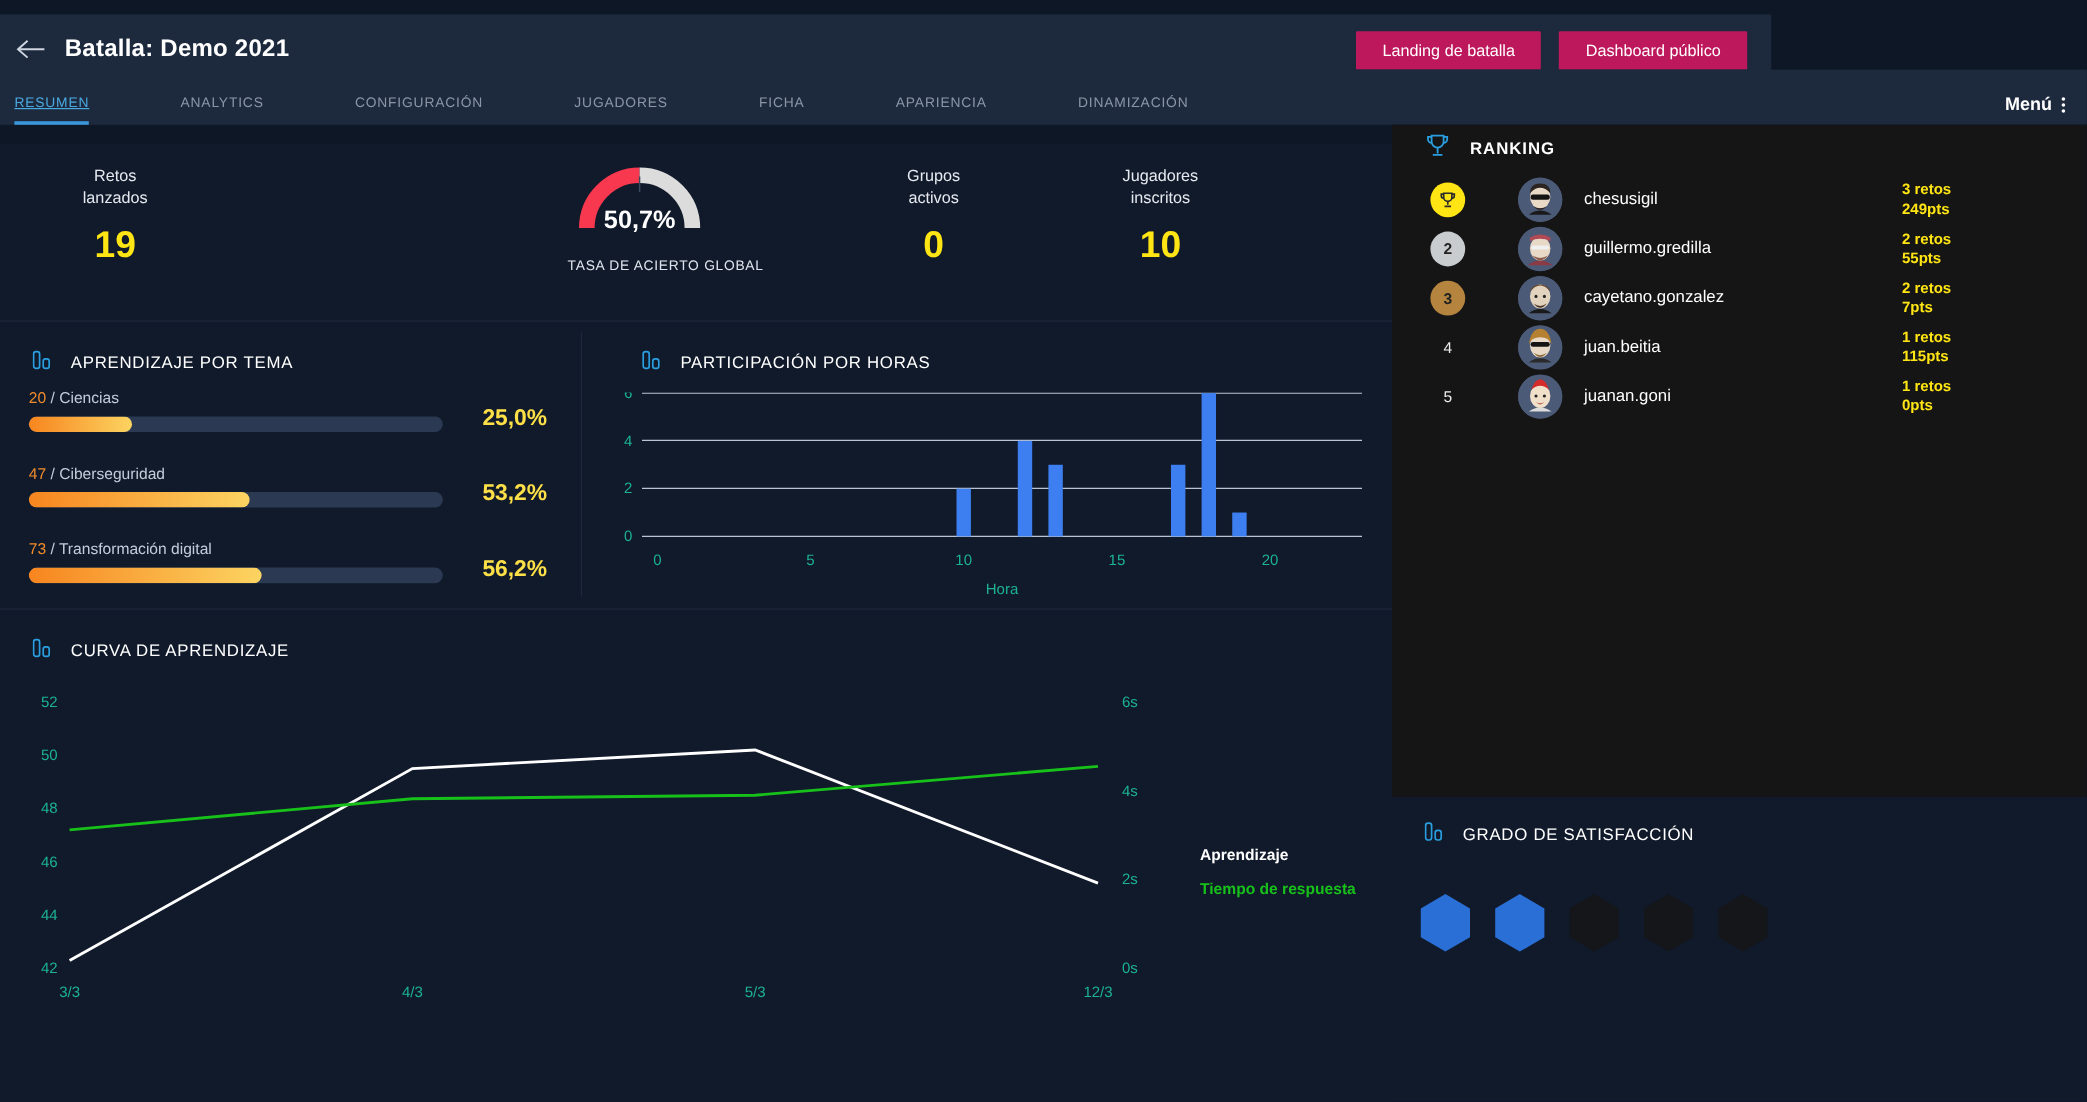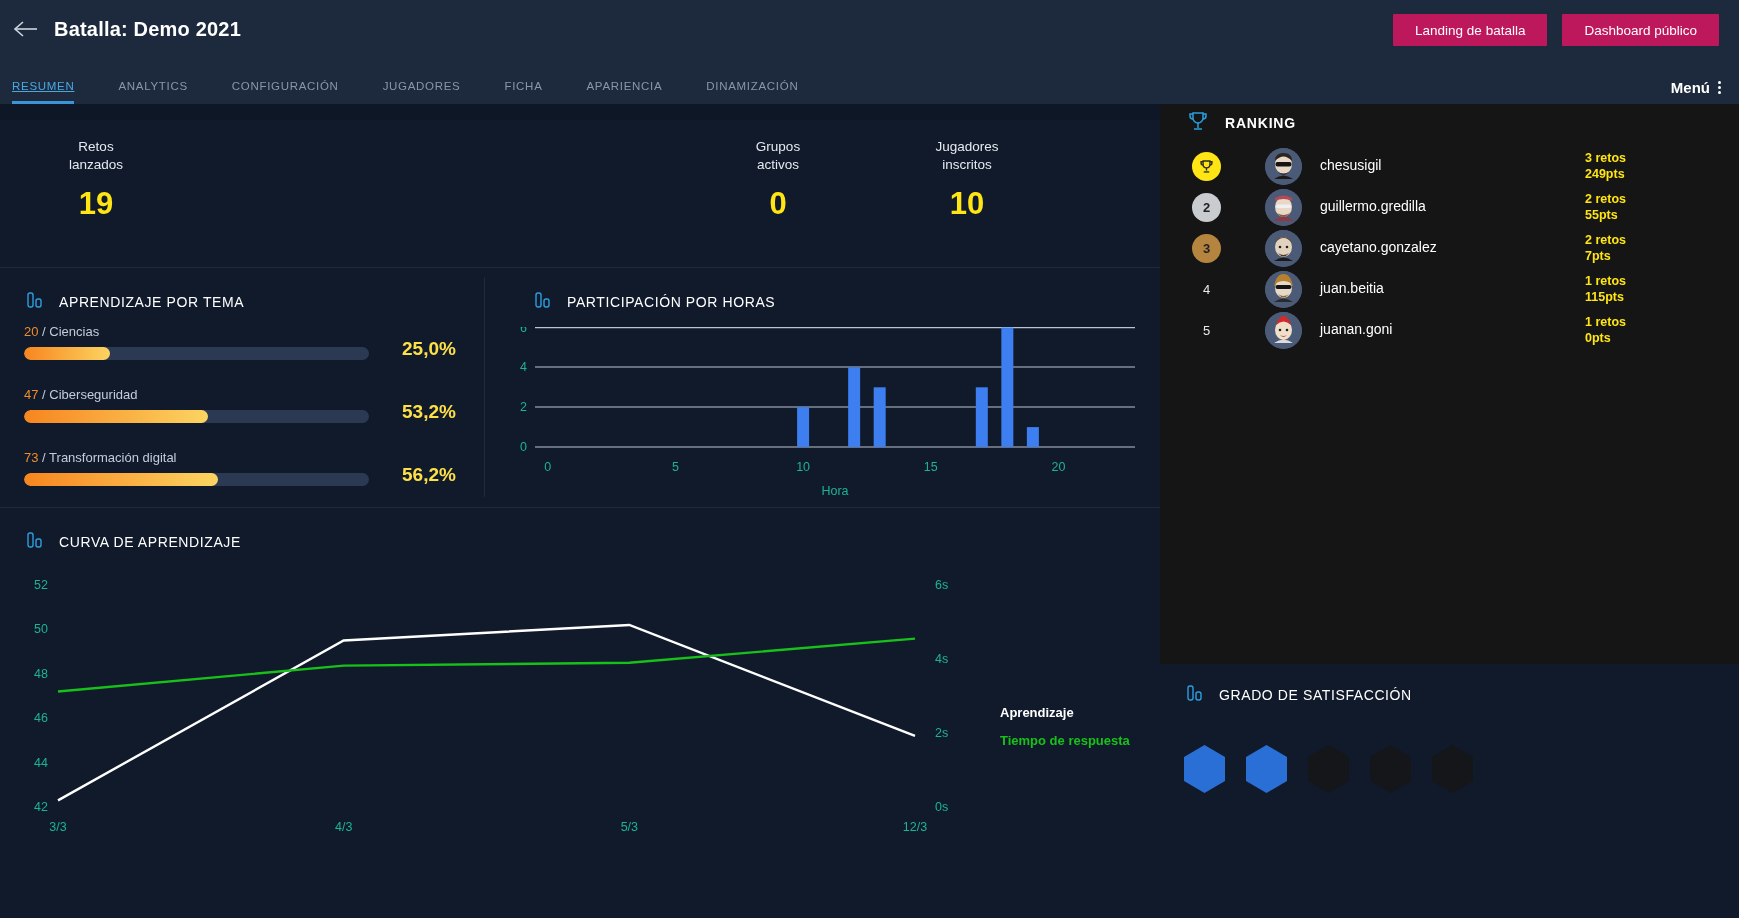--- a/index.html
+++ b/index.html
@@ -4,21 +4,21 @@
 <style>
   * { box-sizing: border-box; margin: 0; padding: 0; }
   html, body {
     width: 1739px; height: 918px;
     background: #0e1726;
     font-family: "Liberation Sans", sans-serif;
     overflow: hidden;
   }
   
   .topbar {
-    position: absolute; left: 0; top: 0; width: 1739px; height: 58px;
+    position: absolute; left: 0; top: 12px; width: 1476px; height: 58px;
     background: #1d2a3d;
     display: flex; align-items: center;
   }
   .back-icon {
     width: 30px; height: 30px; margin-left: 10px;
     display: flex; align-items: center; justify-content: center;
     color: #cfd6e0; cursor: pointer;
   }
   .back-icon svg { display: block; }
   .page-title {
@@ -38,21 +38,21 @@
     cursor: pointer; white-space: nowrap;
   }
   .tabbar {
     position: absolute; left: 0; top: 58px; width: 1739px; height: 46px;
     background: #1d2a3d;
     display: flex; align-items: flex-end;
   }
   .tab {
     color: #8a96a8; font-size: 11.5px; letter-spacing: .7px;
     padding: 0 0 12px 0; margin-right: 44px;
-    cursor: pointer; white-space: nowrap; position: relative;
+    cursor: pointer; white-space: nowrap; position: relative; margin-left: 32px;
   }
   .tab:first-child { margin-left: 12px; }
   .tab.active { color: #4aa8e0; }
   .tab.active::after {
     content: ""; position: absolute; left: 0; right: 0; bottom: 0;
     height: 3px; background: #3a96d8;
   }
   .tab.active .tab-underline-text { text-decoration: underline; }
   .menu-btn {
     position: absolute; right: 18px; bottom: 8px;
@@ -196,20 +196,31 @@
 
   <div class="left-col">
 
     <div class="kpi-row">
       <div class="kpi" style="left:6px">
         <div class="kpi-label">Retos</div>
         <div class="kpi-label">lanzados</div>
         <div class="kpi-value">19</div>
       </div>
 
+      <div class="gauge-wrap">
+        <div class="gauge">
+          <svg width="112" height="66" viewBox="0 0 112 66">
+            <path d="M12 60 A44 44 0 0 1 56 16" fill="none" stroke="#f8384e" stroke-width="13"></path>
+            <path d="M56 16 A44 44 0 0 1 100 60" fill="none" stroke="#dcdcdc" stroke-width="13"></path>
+            <line x1="56" y1="17" x2="56" y2="30" stroke="#3a4a60" stroke-width="1.2"></line>
+          </svg>
+          <div class="gauge-pct">50,7%</div>
+        </div>
+        <div class="gauge-caption">TASA DE ACIERTO GLOBAL</div>
+      </div>
 
       <div class="kpi" style="left:688px">
         <div class="kpi-label">Grupos</div>
         <div class="kpi-label">activos</div>
         <div class="kpi-value">0</div>
       </div>
       <div class="kpi" style="left:877px">
         <div class="kpi-label">Jugadores</div>
         <div class="kpi-label">inscritos</div>
         <div class="kpi-value">10</div>

